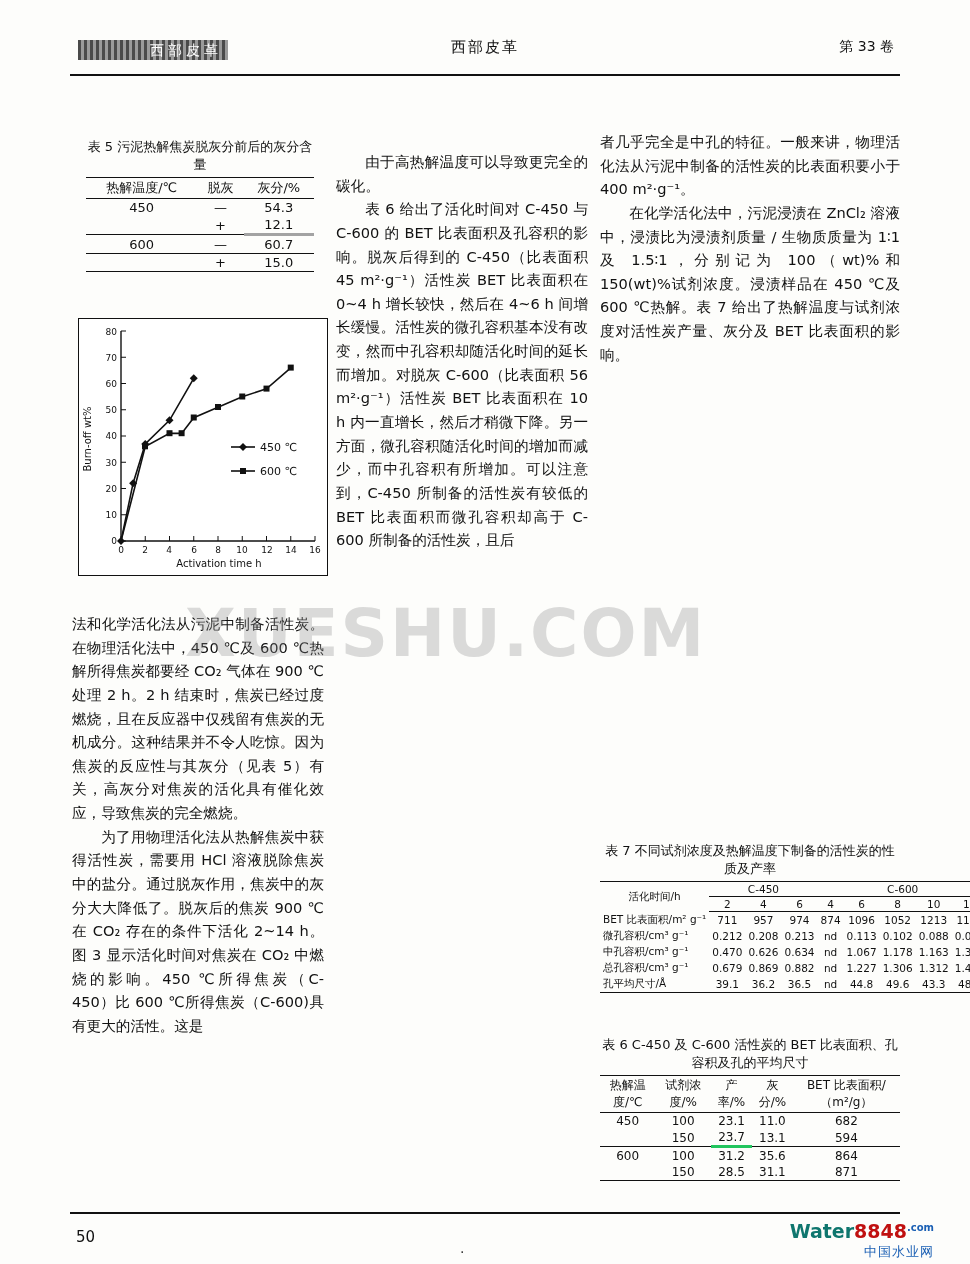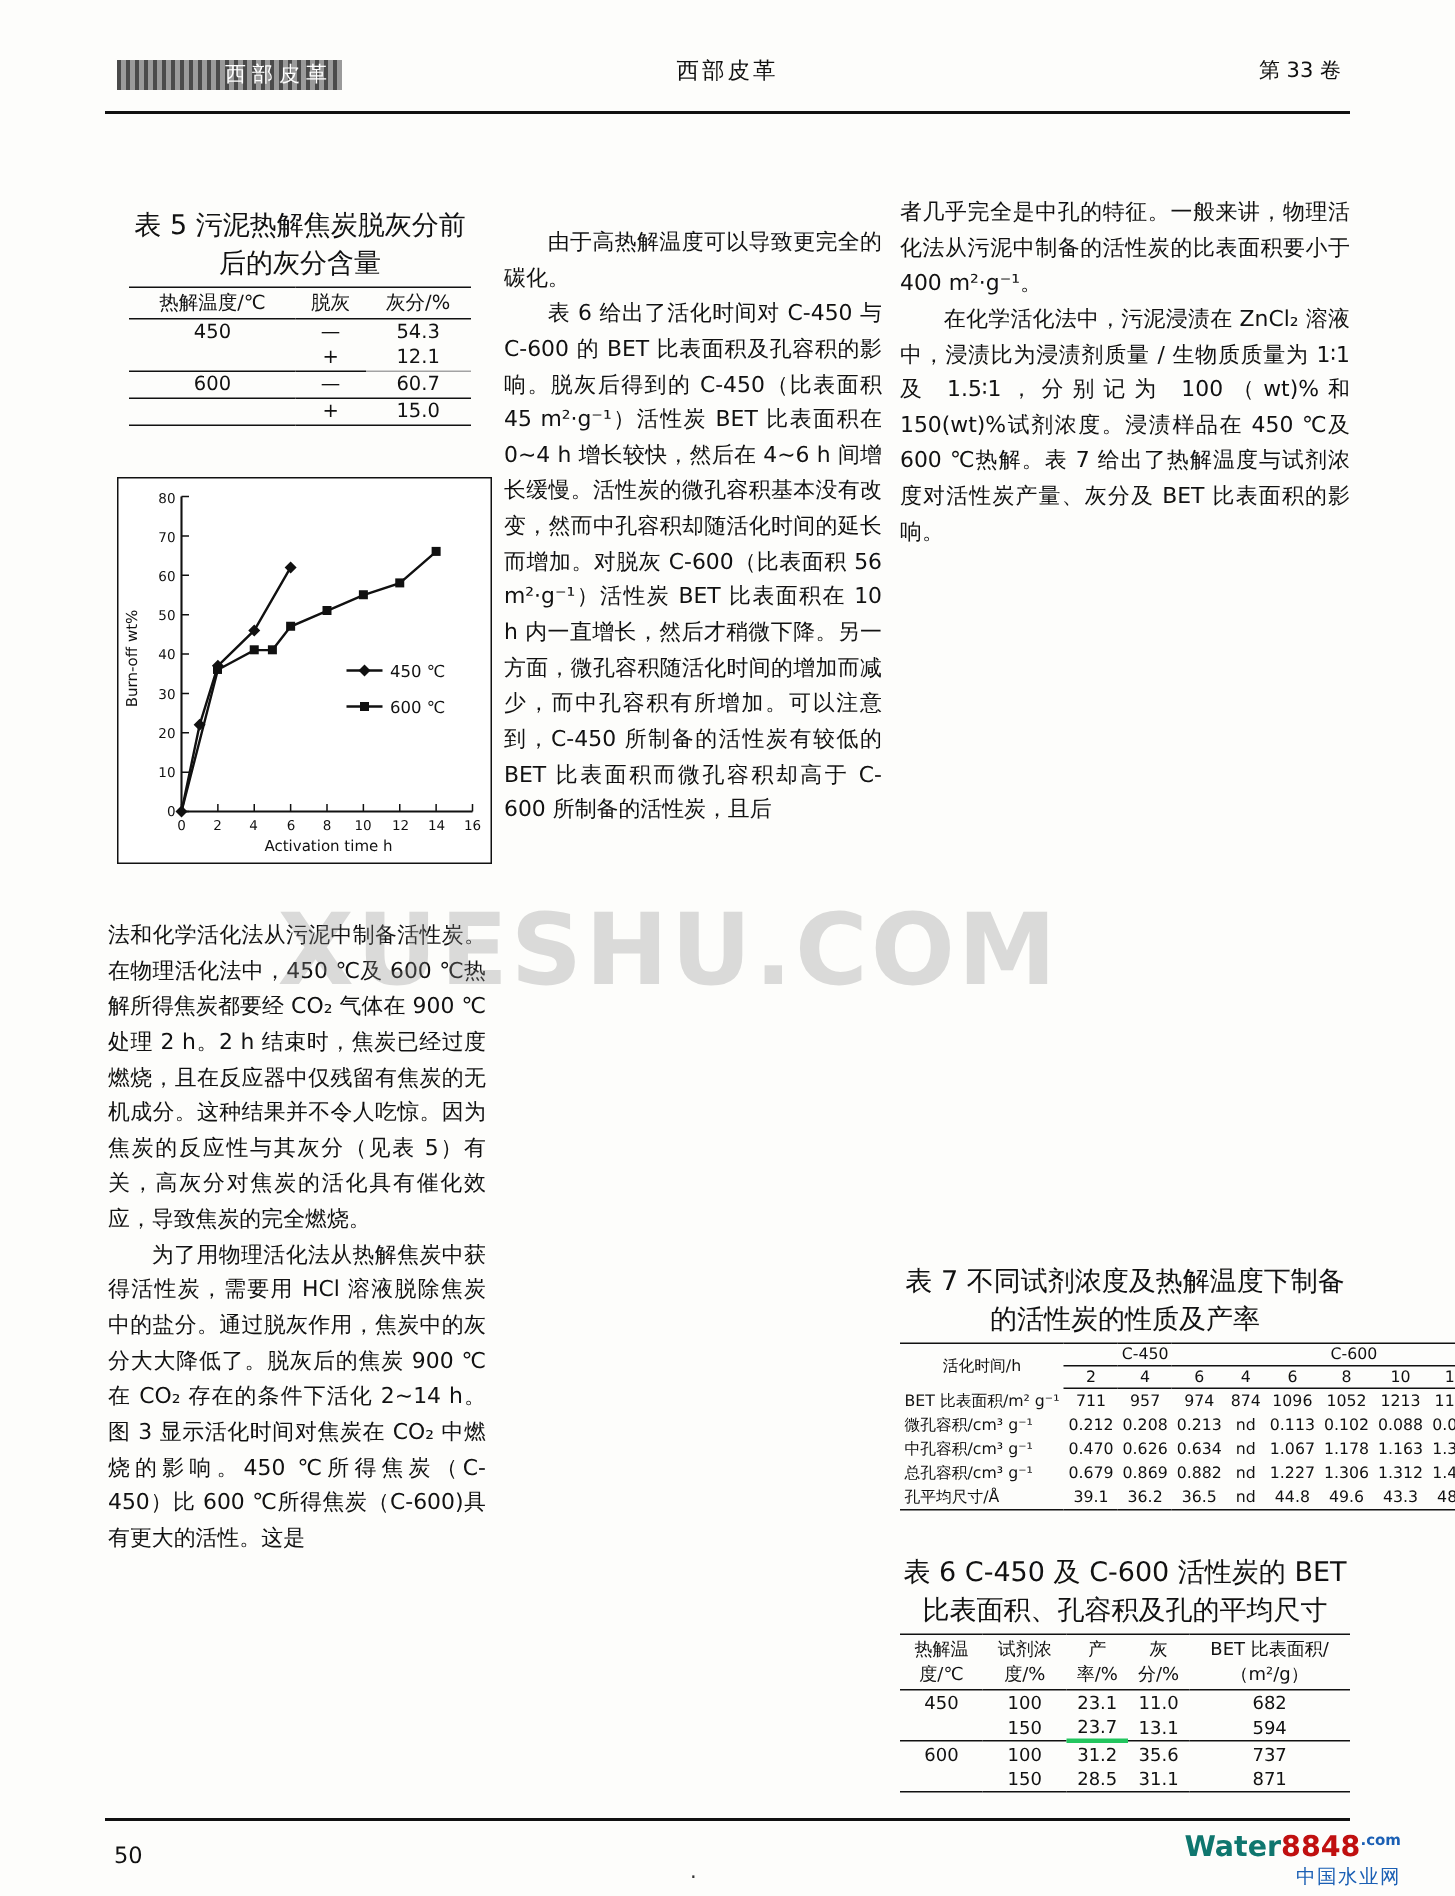--- a/index.html
+++ b/index.html
@@ -80,21 +80,21 @@
     line-height: 1.62;
     text-align: justify;
     text-justify: inter-ideograph;
   }
   .col p { margin: 0; text-indent: 2em; }
   .col1 { left: 72px; width: 252px; }
   .col2 { left: 336px; width: 252px; margin-top: 20px; }
   .col3 { left: 600px; width: 300px; }
   
   .tbl-caption {
-    font-size: 18px;
+    font-size: 13px;
     text-align: center;
     margin-bottom: 3px;
     line-height:1.4;
   }
   table.doc {
     border-collapse: collapse;
     width: 100%;
     font-size: 13px;
   }
   table.doc td, table.doc th {
@@ -177,21 +177,21 @@
         <td>54.3</td>
       </tr>
       <tr>
         <td></td>
         <td>+</td>
         <td>12.1</td>
       </tr>
       <tr>
         <td class="bbt" style="border-top:1px solid #111;">600</td>
         <td class="bbt" style="border-top:1px solid #111;">—</td>
-        <td class="bbt" style="border-top:1px solid #a3a3a3;">60.7</td>
+        <td class="bbt" style="border-top:3px solid #a3a3a3;">60.7</td>
       </tr>
       <tr>
         <td class="bb"></td>
         <td class="bb">+</td>
         <td class="bb">15.0</td>
       </tr>
     </tbody>
       </table>
   </div>
 
@@ -404,21 +404,21 @@
         <td>150</td>
         <td>23.7</td>
         <td>13.1</td>
         <td>594</td>
       </tr>
       <tr>
         <td style="border-top:1px solid #111;">600</td>
         <td style="border-top:1px solid #111;">100</td>
         <td style="border-top:3px solid #22c55e;">31.2</td>
         <td style="border-top:1px solid #111;">35.6</td>
-        <td style="border-top:1px solid #111;">737</td>
+        <td style="border-top:1px solid #111;">864</td>
       </tr>
       <tr>
         <td class="bb"></td>
         <td class="bb">150</td>
         <td class="bb">28.5</td>
         <td class="bb">31.1</td>
         <td class="bb">871</td>
       </tr>
     </tbody>
       </table>

